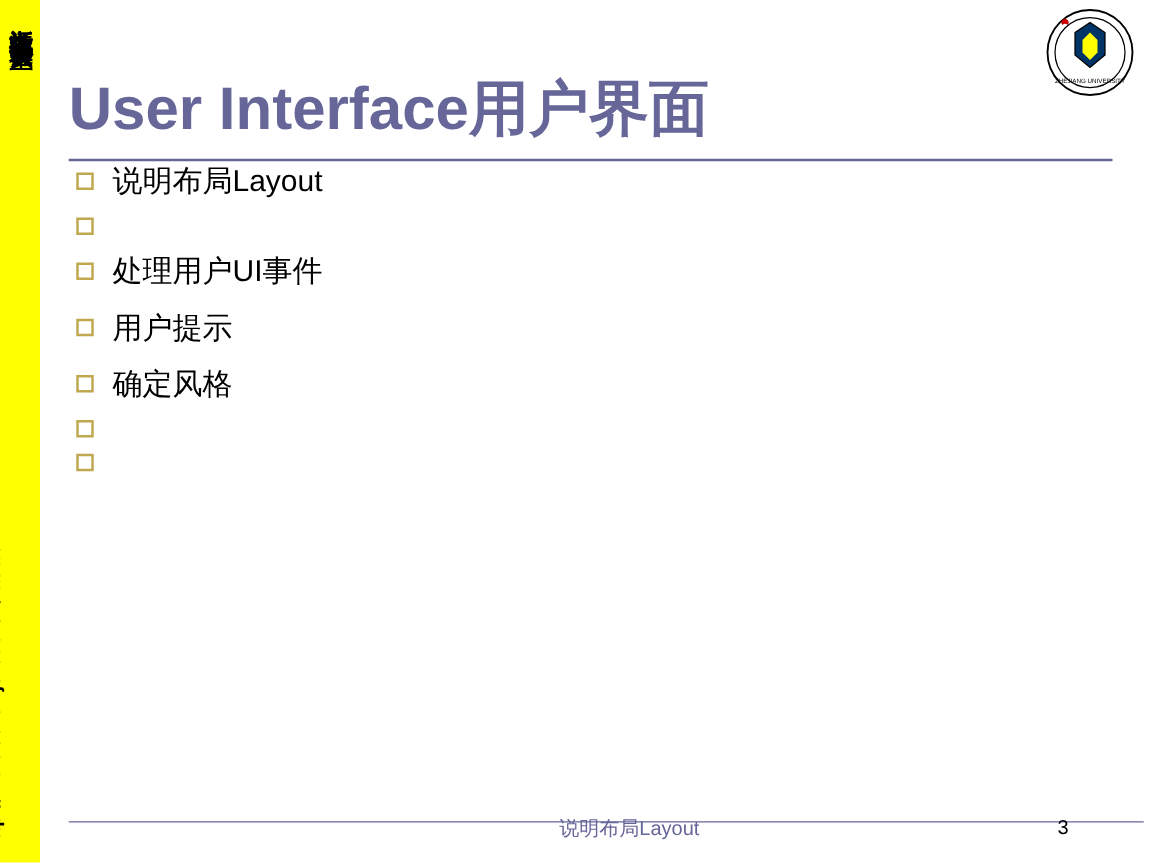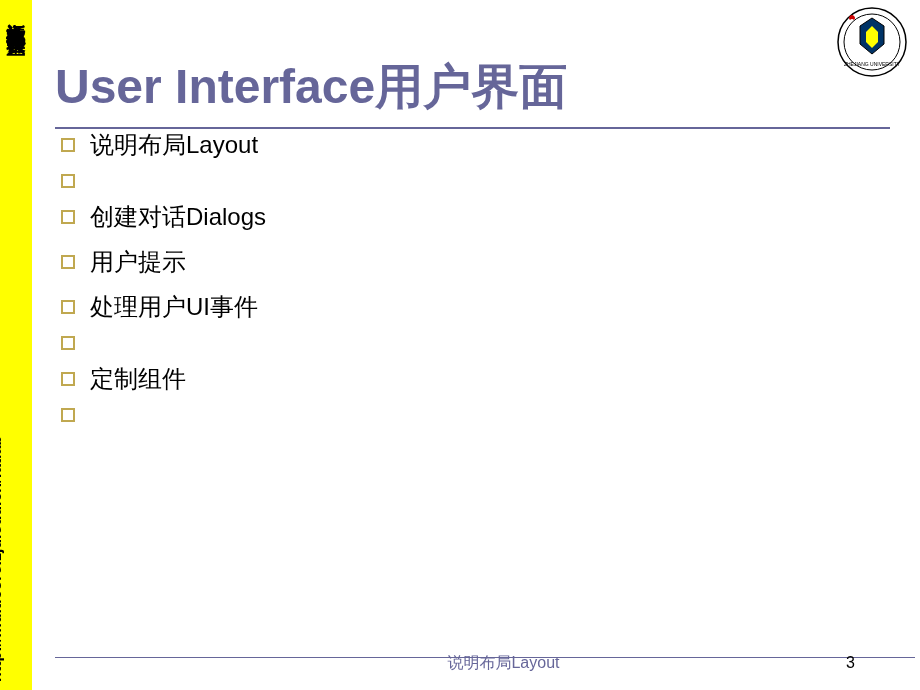--- a/index.html
+++ b/index.html
@@ -146,36 +146,32 @@
   <div class="bullet-list">
     <div class="bullet-item">
       <div class="bullet-marker"></div>
       <span>说明布局Layout</span>
     </div>
     <div class="bullet-item">
       <div class="bullet-marker"></div>
     </div>
     <div class="bullet-item">
       <div class="bullet-marker"></div>
-      <span>创建对话Dialogs</span>
+      <span>处理用户UI事件</span>
     </div>
     <div class="bullet-item">
       <div class="bullet-marker"></div>
       <span>用户提示</span>
     </div>
     <div class="bullet-item">
       <div class="bullet-marker"></div>
-      <span>处理用户UI事件</span>
+      <span>确定风格</span>
     </div>
     <div class="bullet-item">
       <div class="bullet-marker"></div>
-    </div>
-    <div class="bullet-item">
-      <div class="bullet-marker"></div>
-      <span>定制组件</span>
     </div>
     <div class="bullet-item">
       <div class="bullet-marker"></div>
     </div>
   </div>
 
   <div class="footer-line"></div>
   <div class="footer">
     <div class="footer-center">说明布局Layout</div>
     <div class="footer-page">3</div>

